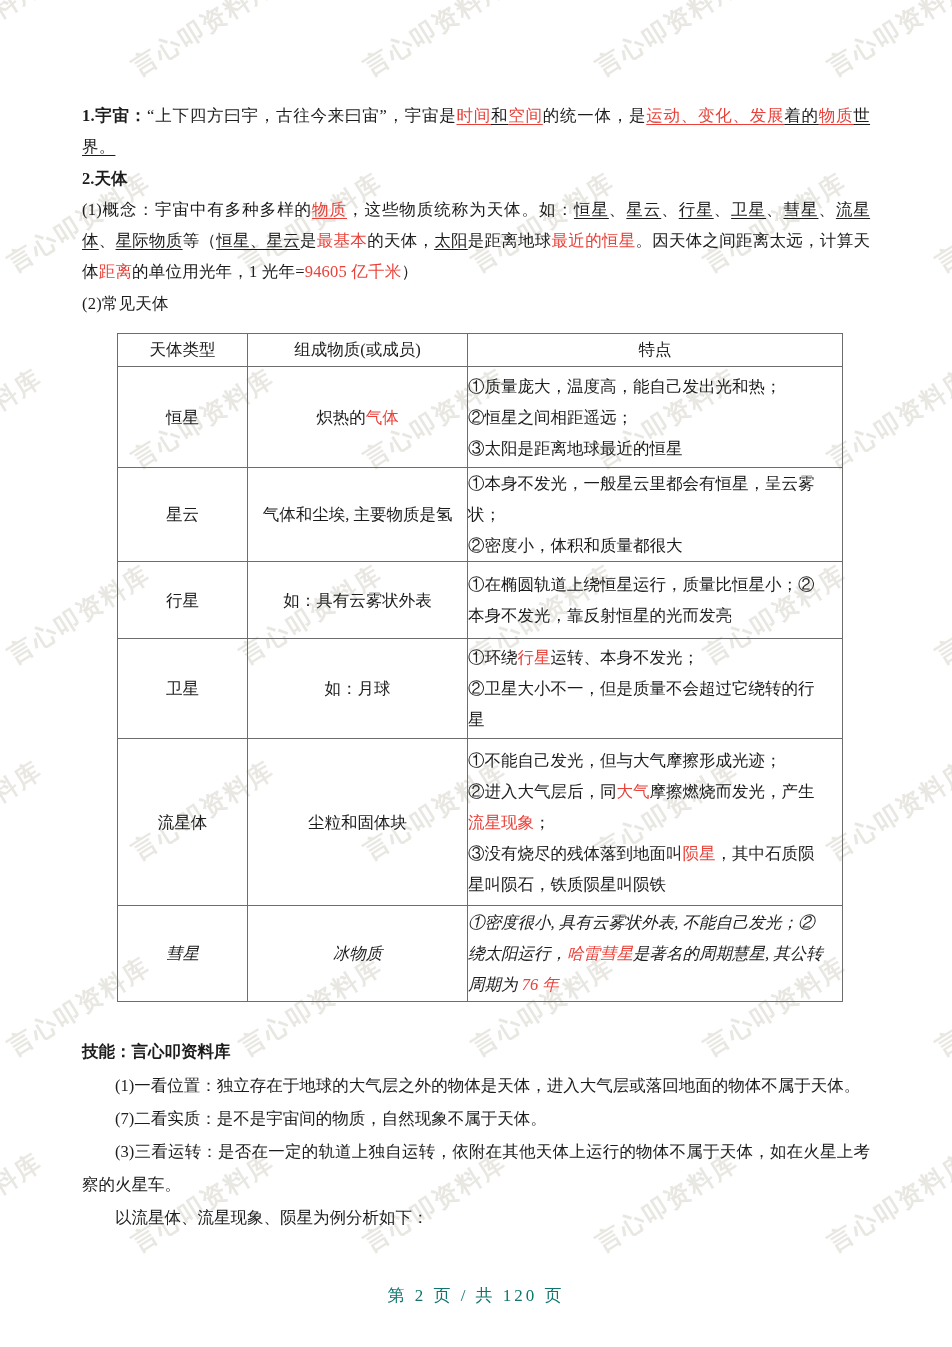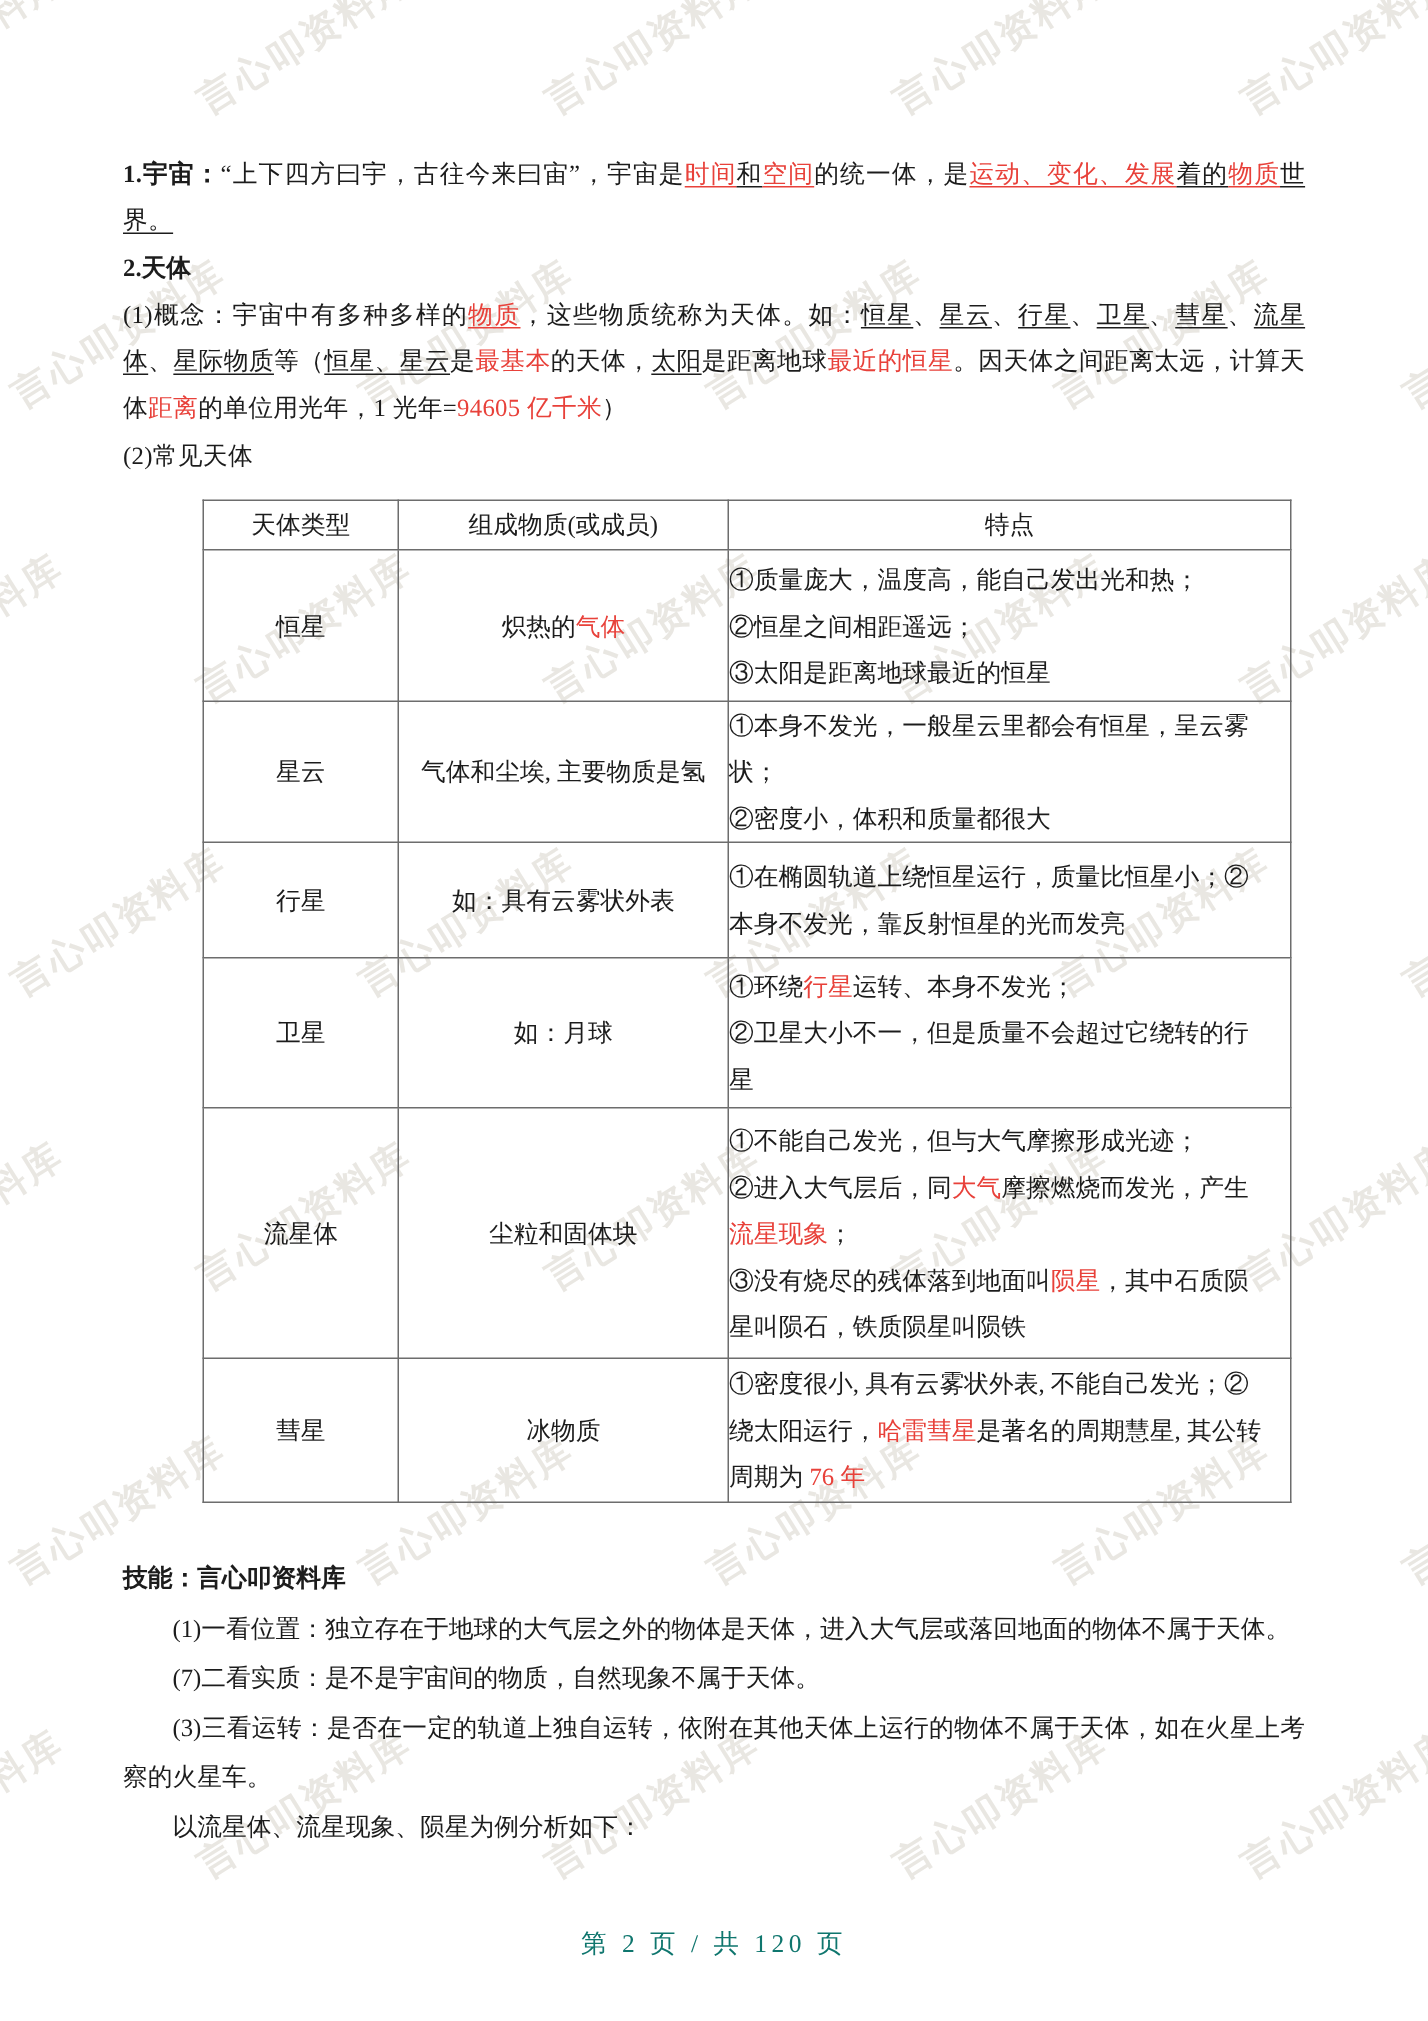--- a/index.html
+++ b/index.html
@@ -63,21 +63,21 @@
     font-size: 16.5px;
     font-weight: 700;
     line-height: 31px;
     margin: 0;
   }
 
   
   table.celestial {
     border-collapse: collapse;
     width: 722px;
-    margin: 14px 0 0 53px;
+    margin: 14px 0 0 35px;
     table-layout: fixed;
   }
   table.celestial td, table.celestial th {
     border: 1px solid #6d6d6d;
     padding: 0;
     vertical-align: middle;
     font-weight: 400;
     font-size: 16.5px;
   }
   th.col-type, td.col-type   { width: 129px; text-align: center; }
@@ -99,21 +99,21 @@
     line-height: 31px;
   }
   td.col-feat .fline { display: block; }
 
   
   tr.r-hengxing  td { height: 100px; }
   tr.r-xingyun   td { height: 87px; }
   tr.r-xingxing  td { height: 76px; }
   tr.r-weixing   td { height: 99px; }
   tr.r-liuxing   td { height: 166px; }
-  tr.r-huixing   td { height: 95px; }
+  tr.r-huixing   td { height: 95px; font-style: italic; }
 
   .skills-block { margin-top: 34px; }
   .skills-block .heading-sm { margin-bottom: 2px; }
   .skills-line {
     font-size: 16.5px;
     line-height: 33px;
     text-align: justify;
     margin: 0;
   }
   .skills-line.ind { text-indent: 2em; }

